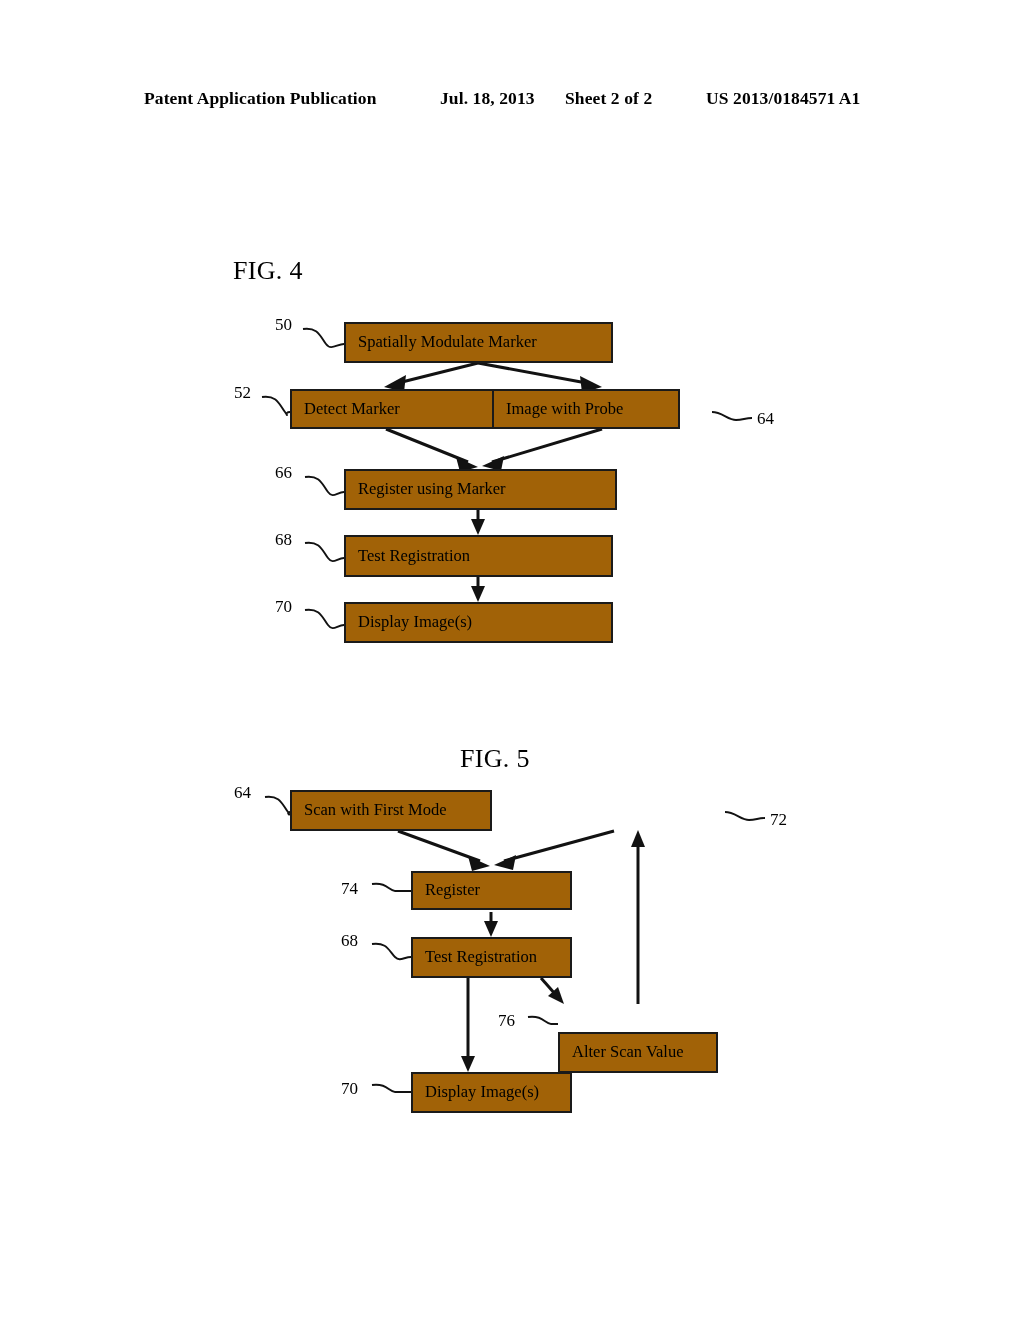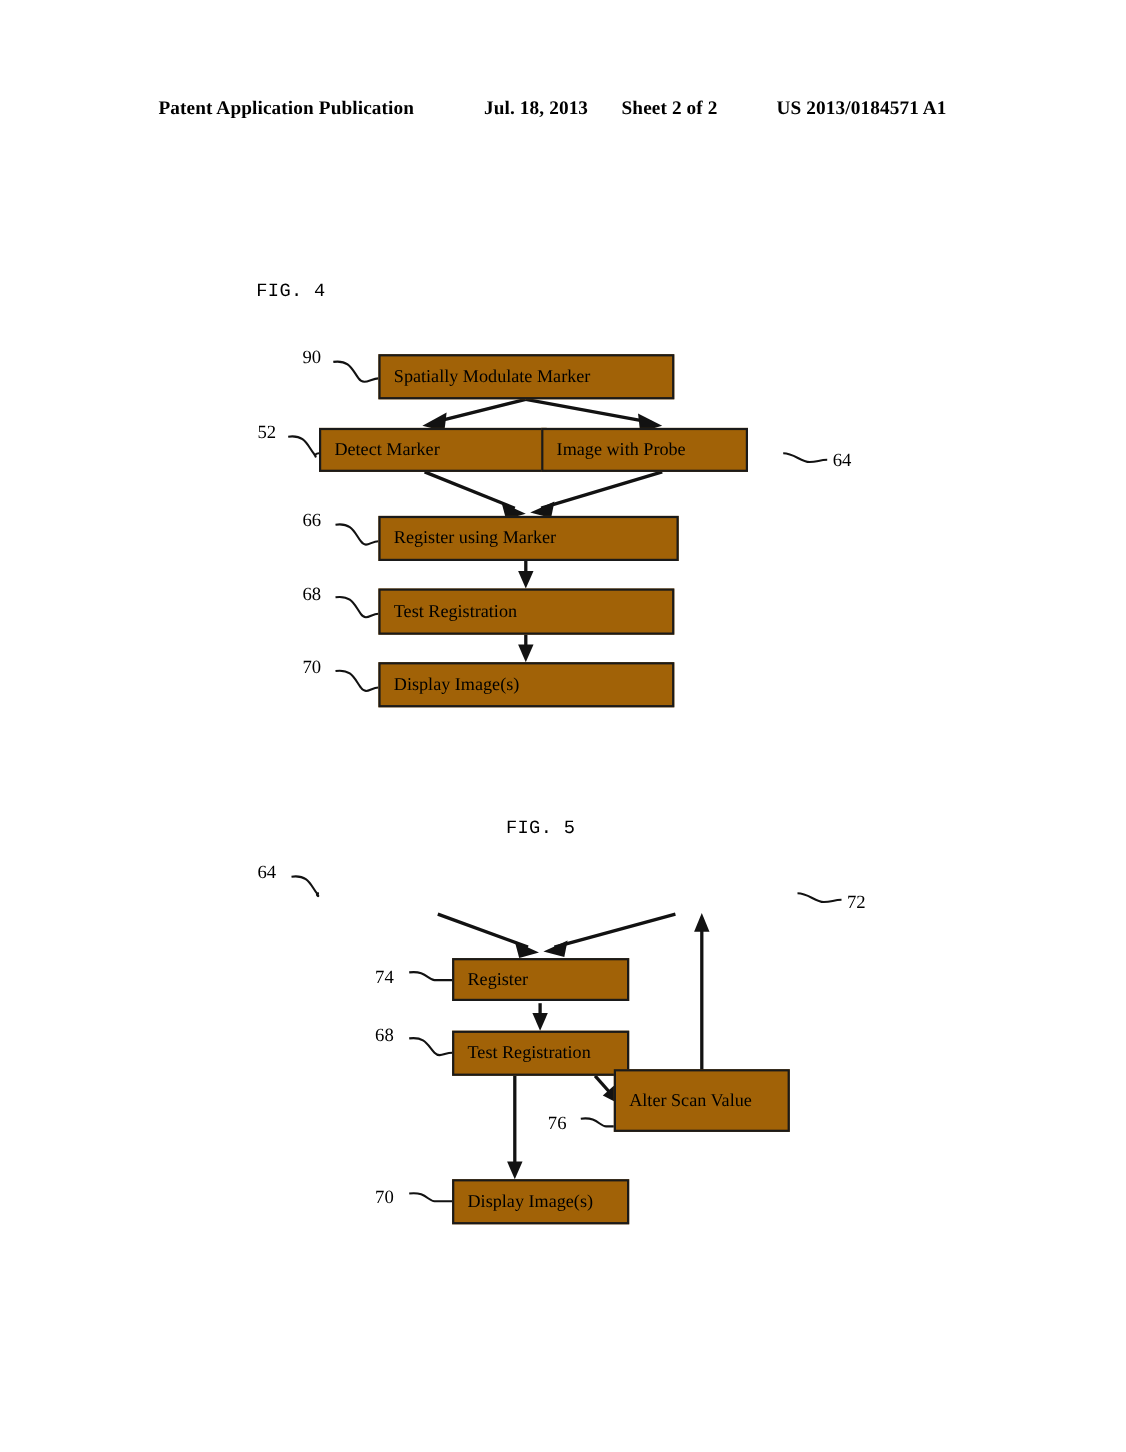--- a/index.html
+++ b/index.html
@@ -38,22 +38,22 @@
   }
   .pub-header span { position: absolute; top: 0; }
   .hdr-pub   { left: 129px; margin-left: 15px; }
   .hdr-date  { left: 427px; margin-left: 13px; }
   .hdr-sheet { left: 565px; }
   .hdr-num   { left: 706px; }
 
   
   .fig-title {
     position: absolute;
-    font-size: 17px;
-    font-family: Liberation Mono, monospace;
+    font-size: 26px;
+    font-family: Liberation Serif, serif;
     letter-spacing: 0.3px;
     white-space: nowrap;
   }
   #fig4-title { left: 233px; top: 256px; }
   #fig5-title { left: 460px; top: 744px; }
 
   
   .box {
     position: absolute;
     border: 2px solid #1a1a1a;
@@ -190,21 +190,21 @@
       <line class="lnth" x1="638" y1="1004" x2="638" y2="842"></line>
       <polygon class="ahead" points="638,830 631,847 645,847"></polygon>
     </g>
   </svg>
 
   <div class="fig-title" id="fig4-title">FIG. 4</div>
 
   <div class="box" style="left:344px; top:322px; width:269px; height:41px;">
     <span class="label">Spatially Modulate Marker</span>
   </div>
-  <div class="ref" style="left:275px; top:315px;">90</div>
+  <div class="ref" style="left:275px; top:315px;">50</div>
 
   <div class="box" style="left:290px; top:389px; width:207px; height:40px;">
     <span class="label">Detect Marker</span>
   </div>
   <div class="ref" style="left:234px; top:383px;">52</div>
 
   <div class="box" style="left:492px; top:389px; width:188px; height:40px;">
     <span class="label">Image with Probe</span>
   </div>
   <div class="ref" style="left:757px; top:409px;">64</div>
@@ -219,35 +219,38 @@
   </div>
   <div class="ref" style="left:275px; top:530px;">68</div>
 
   <div class="box" style="left:344px; top:602px; width:269px; height:41px;">
     <span class="label">Display Image(s)</span>
   </div>
   <div class="ref" style="left:275px; top:597px;">70</div>
 
   <div class="fig-title" id="fig5-title">FIG. 5</div>
 
+  <div class="box" style="left:290px; top:790px; width:202px; height:41px;">
+    <span class="label">Scan with First Mode</span>
+  </div>
   <div class="ref" style="left:234px; top:783px;">64</div>
 
   <div class="ref" style="left:770px; top:810px;">72</div>
 
   <div class="box" style="left:411px; top:871px; width:161px; height:39px;">
     <span class="label">Register</span>
   </div>
   <div class="ref" style="left:341px; top:879px;">74</div>
 
   <div class="box" style="left:411px; top:937px; width:161px; height:41px;">
     <span class="label">Test Registration</span>
   </div>
   <div class="ref" style="left:341px; top:931px;">68</div>
 
-  <div class="box" style="left:558px; top:972px; width:160px; height:57px;">
+  <div class="box" style="left:558px; top:1032px; width:160px; height:41px;">
     <span class="label">Alter Scan Value</span>
   </div>
   <div class="ref" style="left:498px; top:1011px;">76</div>
 
   <div class="box" style="left:411px; top:1072px; width:161px; height:41px;">
     <span class="label">Display Image(s)</span>
   </div>
   <div class="ref" style="left:341px; top:1079px;">70</div>
 
 </div>

